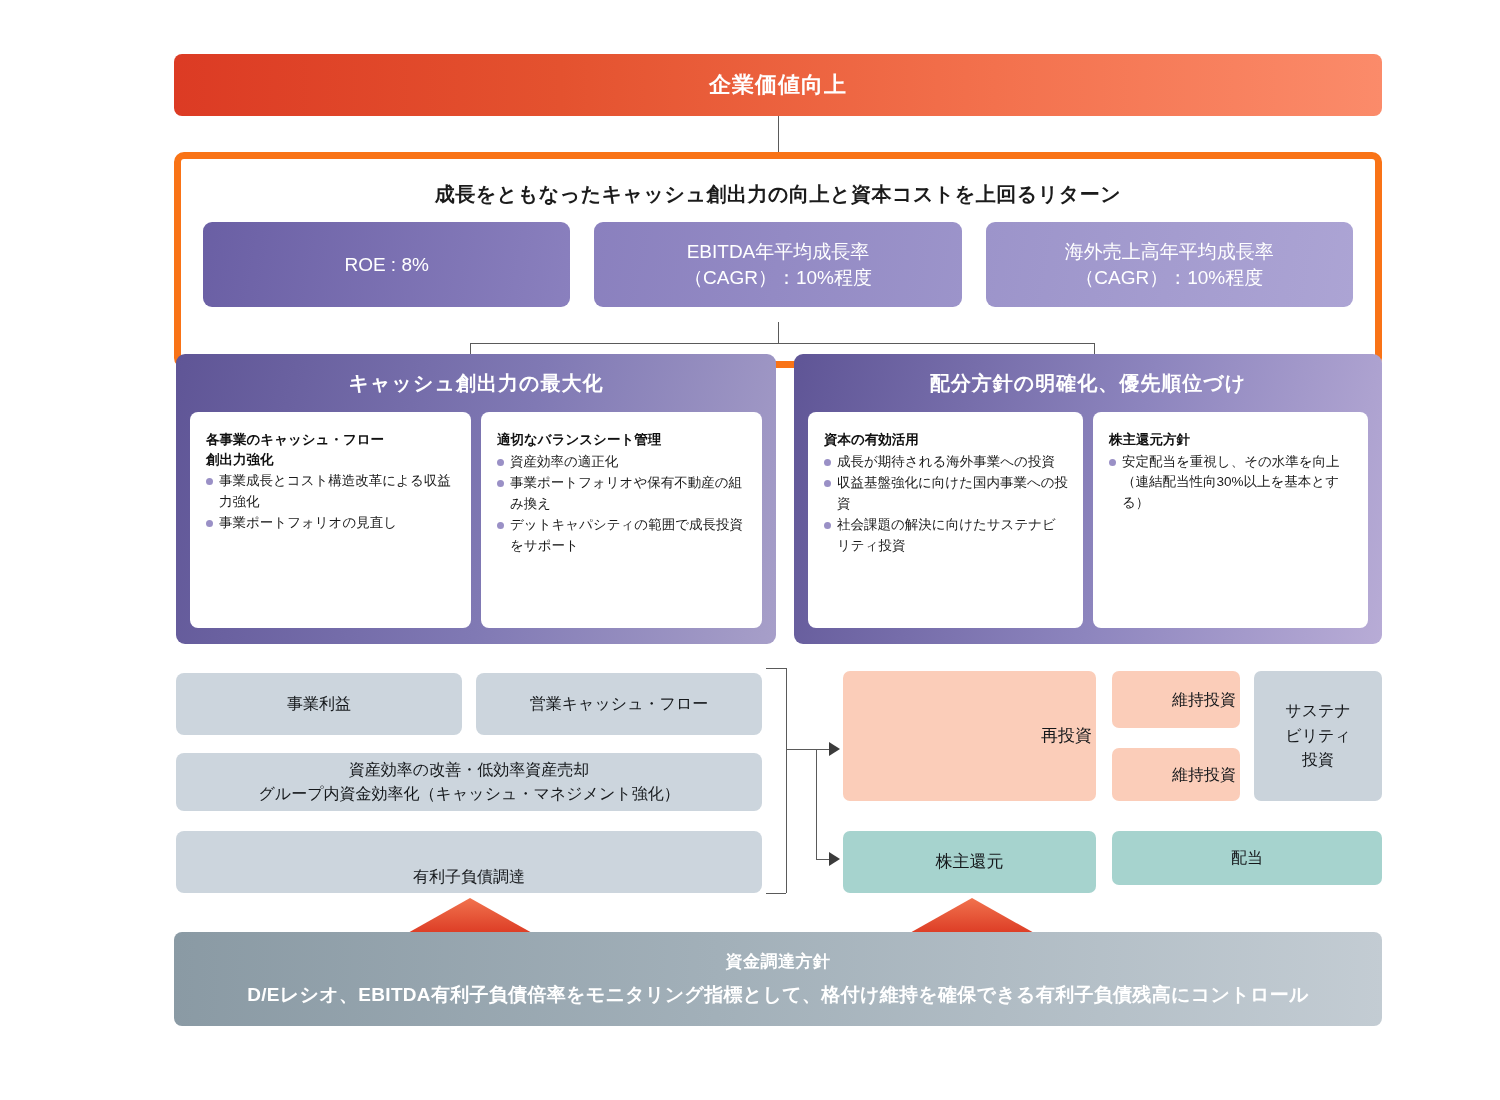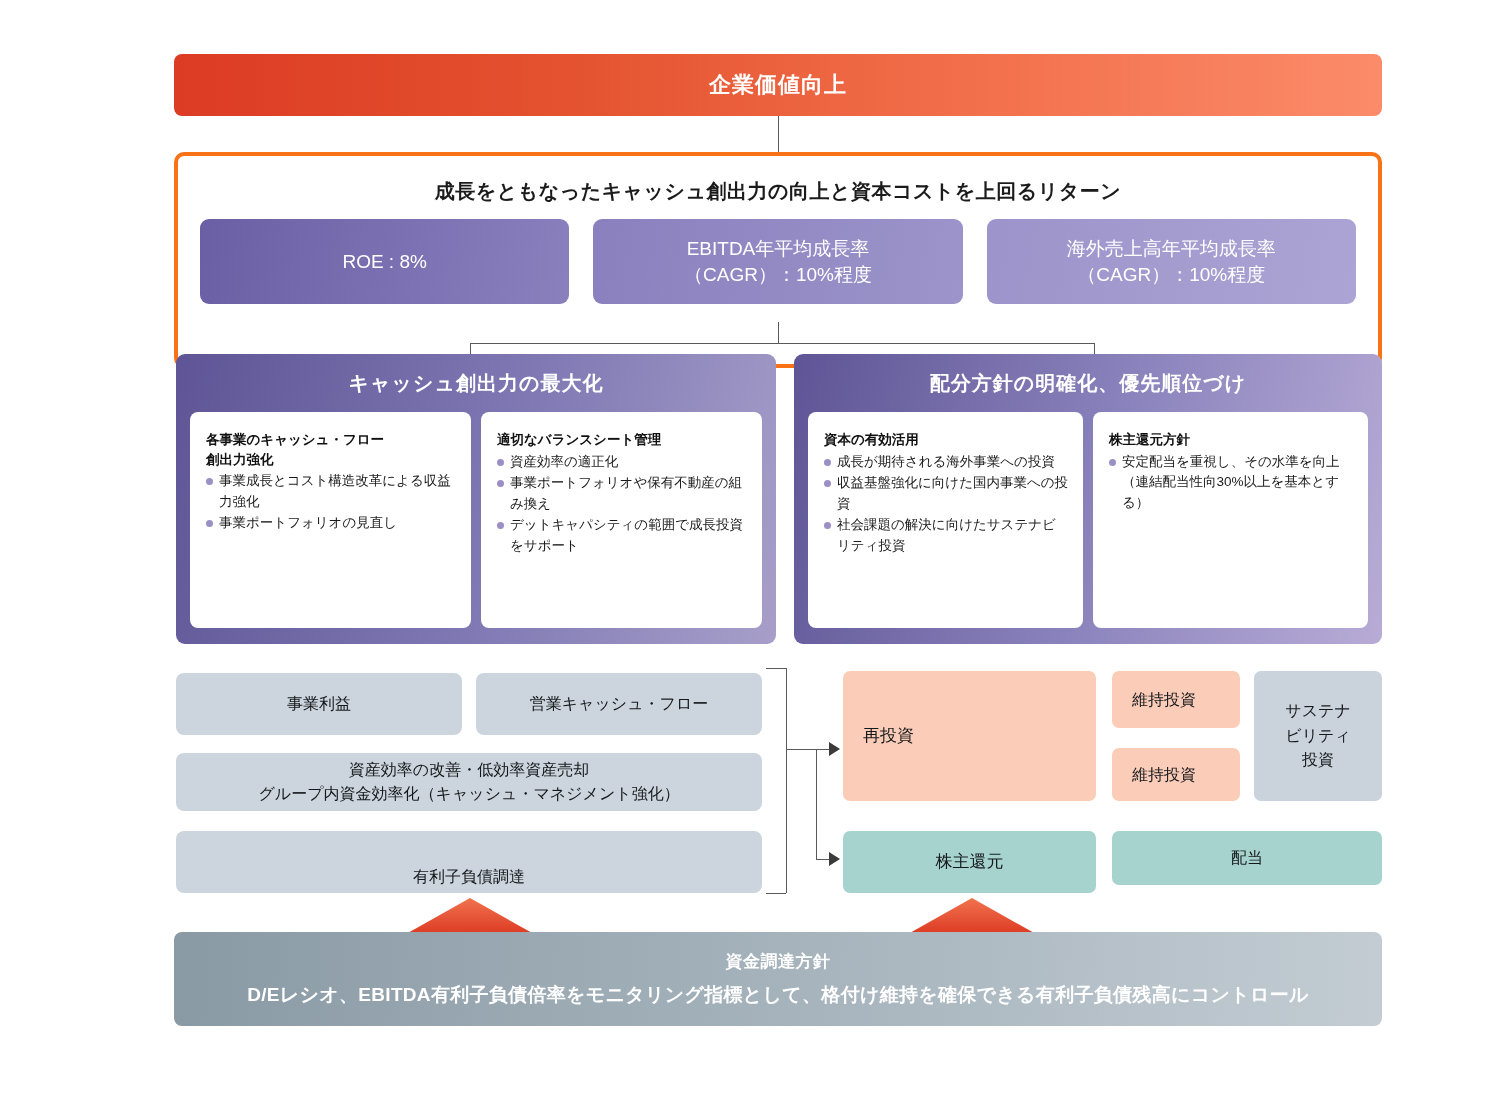--- a/index.html
+++ b/index.html
@@ -23,21 +23,21 @@
   }
 
   
   .line { background: #5a5a5a; }
   .vline { width: 1px; }
   .hline { height: 1px; }
 
   
   .kpi-card {
     left: 148px; top: 152px; width: 1208px; height: 216px;
-    border: 4px solid #f97316; border-radius: 10px; background: #ffffff;
+    border: 7px solid #f97316; border-radius: 10px; background: #ffffff;
   }
   .kpi-title {
     position: absolute; left: 0; top: 22px; width: 100%;
     text-align: center; font-size: 20px; font-weight: bold; color: #1b1b1b;
     letter-spacing: .5px;
   }
   .kpi-row {
     position: absolute; left: 22px; top: 63px; right: 22px; height: 85px;
     display: flex; gap: 24px;
   }
@@ -82,22 +82,22 @@
   
   .gbox {
     background: #ccd5dd; border-radius: 8px;
     display: flex; align-items: center; justify-content: center; text-align: center;
     font-size: 16px; color: #15181b; line-height: 1.5; padding: 4px 10px;
   }
 
   
   .pbox {
     background: #FBCDB9; border-radius: 7px;
-    display: flex; align-items: center; justify-content: flex-start; text-align: center;
-    font-size: 16px; color: #15181b; line-height: 1.45; padding: 4px 20px;
+    display: flex; align-items: center; justify-content: flex-end; text-align: center;
+    font-size: 16px; color: #15181b; line-height: 1.45; padding: 4px 4px;
   }
   .tbox {
     background: #A6D3CE; border-radius: 7px;
     display: flex; align-items: center; justify-content: center; text-align: center;
     font-size: 16px; color: #15181b; line-height: 1.45; padding: 4px 6px;
   }
   .sbox {
     background: #CAD3DB; border-radius: 7px;
     display: flex; align-items: center; justify-content: center; text-align: center;
     font-size: 16px; color: #15181b; line-height: 1.55; padding: 4px 6px;

